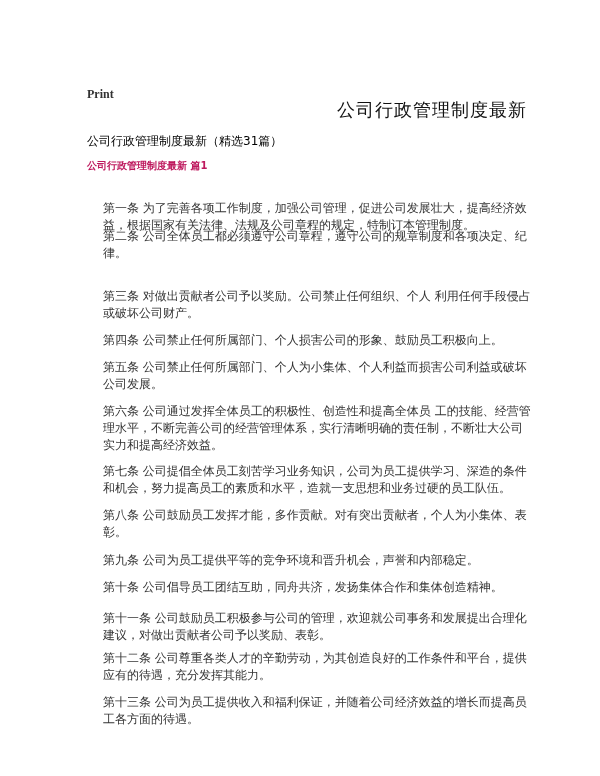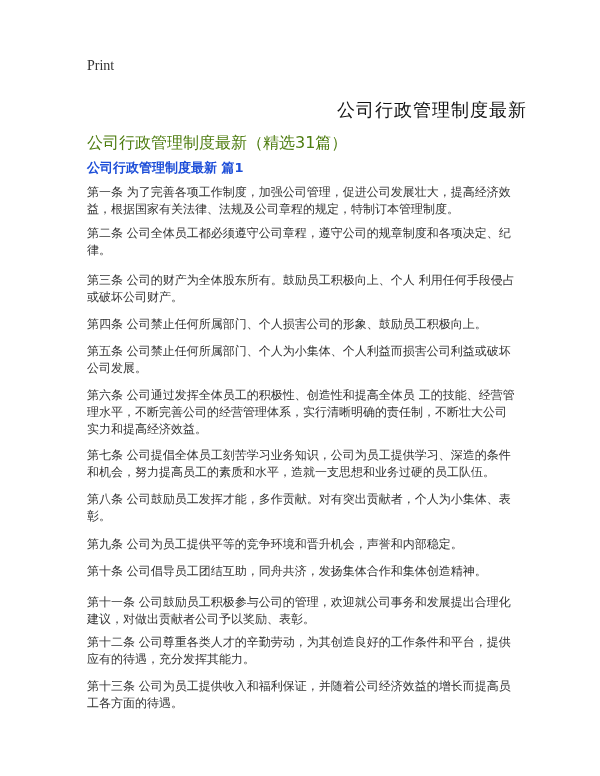--- a/index.html
+++ b/index.html
@@ -1,37 +1,37 @@
 <!DOCTYPE html>
 <html><head>
 <meta charset="utf-8">
 <style>
   html, body { margin: 0; padding: 0; background: #ffffff; }
   body { width: 600px; height: 776px; position: relative; overflow: hidden;
          font-family: "DejaVu Sans", sans-serif; color: #222; }
   .page { position: absolute; left: 87px; top: 0; width: 440px; }
-  .print { position: absolute; top: 58px; left: 0; font-family: "Liberation Serif", serif; font-size: 14px; color: #333; }
+  .print { position: absolute; top: 87px; left: 0; font-family: "Liberation Serif", serif; font-size: 12px; color: #333; font-weight: bold; }
   .title { position: absolute; top: 98px; left: 0; width: 440px; text-align: right;
            font-size: 18px; color: #111; letter-spacing: 1px; }
-  .subtitle { position: absolute; top: 133px; left: 0; font-size: 16px; color: #4d7c0f; }
-  .section { position: absolute; top: 159px; left: 0; font-size: 13px; font-weight: bold; color: #1d4ed8; }
-  .para { position: absolute; left: 0; width: 430px; font-size: 12px; line-height: 17px; color: #333; margin: 0; }
+  .subtitle { position: absolute; top: 133px; left: 0; font-size: 12px; color: #000000; }
+  .section { position: absolute; top: 159px; left: 0; font-size: 10px; font-weight: bold; color: #be185d; }
+  .para { position: absolute; left: 0; width: 430px; font-size: 12px; line-height: 17px; color: #333; margin: 16px; }
 </style>
 </head>
 <body>
 
 <div class="page">
   <div class="print">Print</div>
   <div class="title">公司行政管理制度最新</div>
   <div class="subtitle">公司行政管理制度最新（精选31篇）</div>
   <div class="section">公司行政管理制度最新 篇1</div>
 
   <p class="para" style="top:184px">第一条 为了完善各项工作制度，加强公司管理，促进公司发展壮大，提高经济效益，根据国家有关法律、法规及公司章程的规定，特制订本管理制度。</p>
-  <p class="para" style="top:225px">第二条 公司全体员工都必须遵守公司章程，遵守公司的规章制度和各项决定、纪律。</p>
-  <p class="para" style="top:272px">第三条 公司的财产为全体股东所有。鼓励员工积极向上、个人 利用任何手段侵占或破坏公司财产。</p>
+  <p class="para" style="top:212px">第二条 公司全体员工都必须遵守公司章程，遵守公司的规章制度和各项决定、纪律。</p>
+  <p class="para" style="top:272px">第三条 对做出贡献者公司予以奖励。公司禁止任何组织、个人 利用任何手段侵占或破坏公司财产。</p>
   <p class="para" style="top:316px">第四条 公司禁止任何所属部门、个人损害公司的形象、鼓励员工积极向上。</p>
   <p class="para" style="top:343px">第五条 公司禁止任何所属部门、个人为小集体、个人利益而损害公司利益或破坏公司发展。</p>
   <p class="para" style="top:387px">第六条 公司通过发挥全体员工的积极性、创造性和提高全体员 工的技能、经营管理水平，不断完善公司的经营管理体系，实行清晰明确的责任制，不断壮大公司实力和提高经济效益。</p>
   <p class="para" style="top:447px">第七条 公司提倡全体员工刻苦学习业务知识，公司为员工提供学习、深造的条件和机会，努力提高员工的素质和水平，造就一支思想和业务过硬的员工队伍。</p>
   <p class="para" style="top:491px">第八条 公司鼓励员工发挥才能，多作贡献。对有突出贡献者，个人为小集体、表彰。</p>
   <p class="para" style="top:536px">第九条 公司为员工提供平等的竞争环境和晋升机会，声誉和内部稳定。</p>
   <p class="para" style="top:563px">第十条 公司倡导员工团结互助，同舟共济，发扬集体合作和集体创造精神。</p>
   <p class="para" style="top:594px">第十一条 公司鼓励员工积极参与公司的管理，欢迎就公司事务和发展提出合理化建议，对做出贡献者公司予以奖励、表彰。</p>
   <p class="para" style="top:634px">第十二条 公司尊重各类人才的辛勤劳动，为其创造良好的工作条件和平台，提供应有的待遇，充分发挥其能力。</p>
   <p class="para" style="top:678px">第十三条 公司为员工提供收入和福利保证，并随着公司经济效益的增长而提高员工各方面的待遇。</p>

